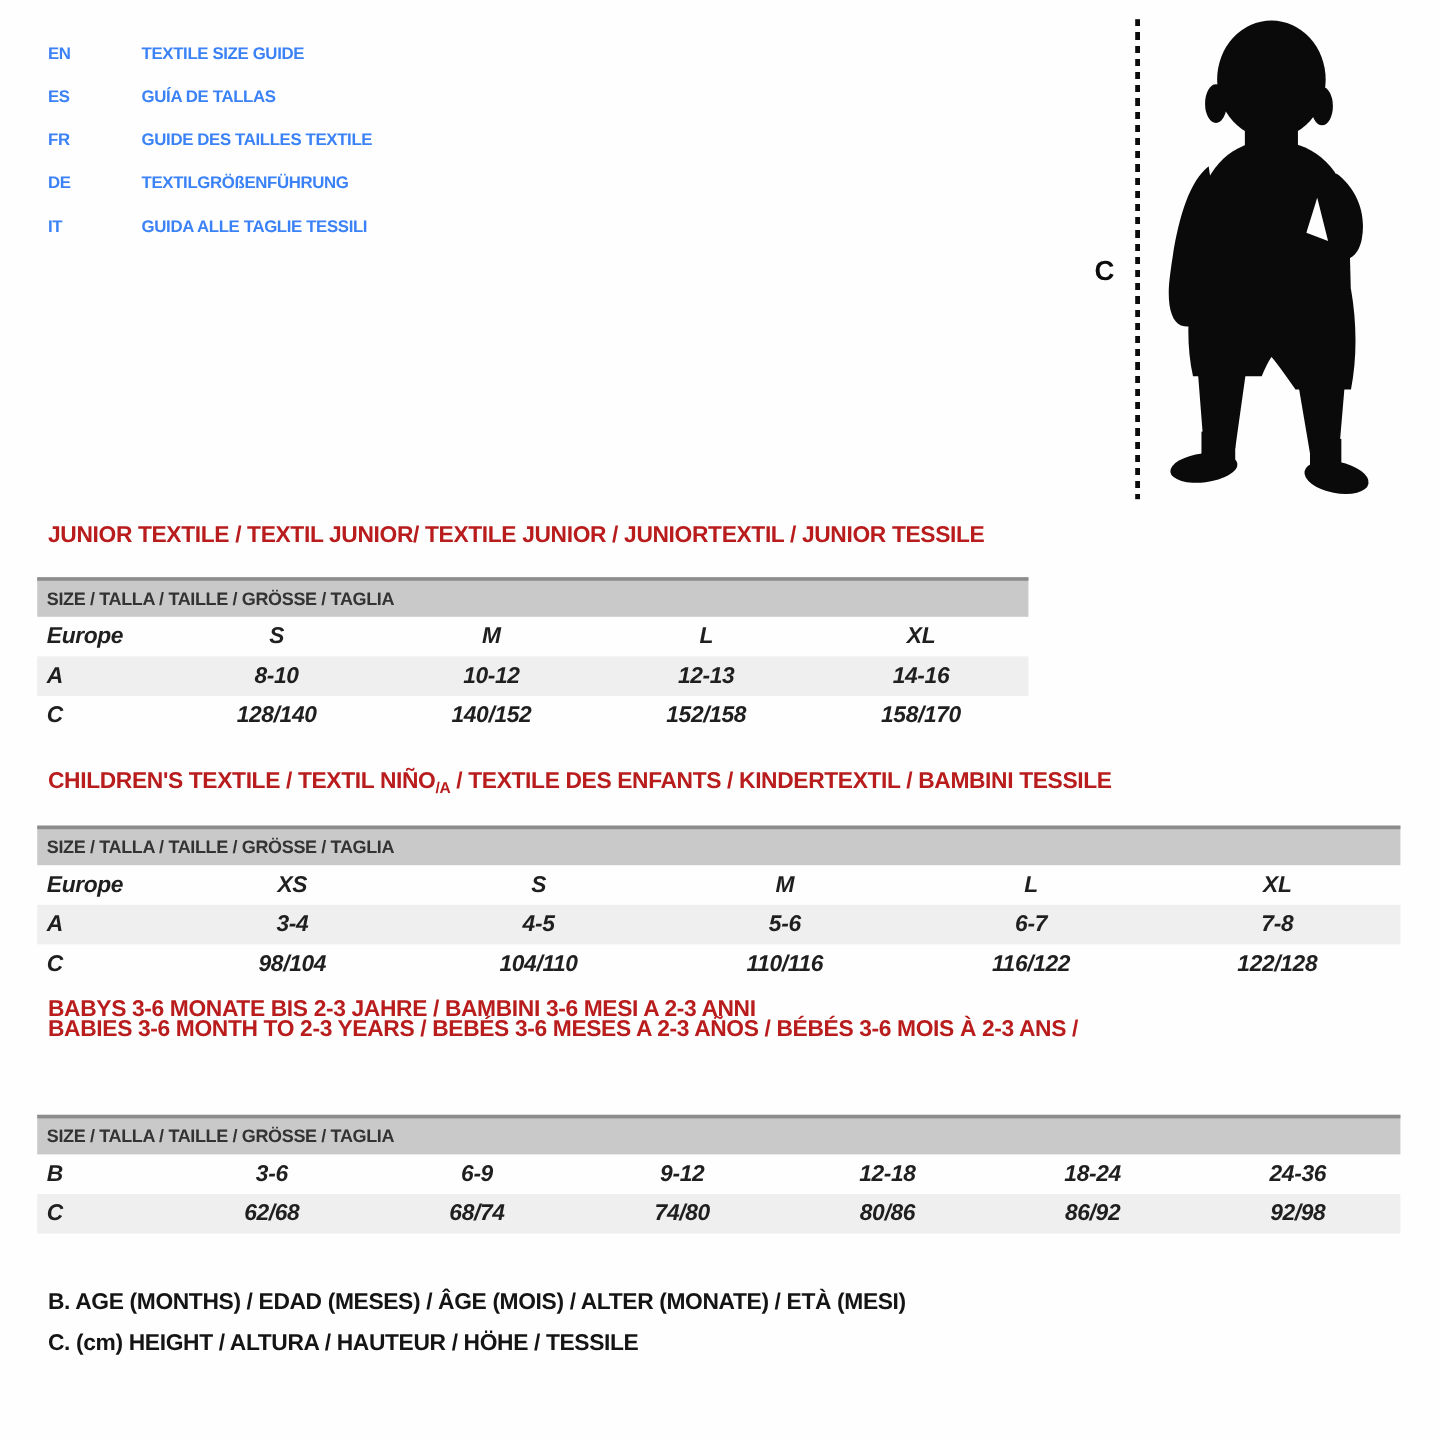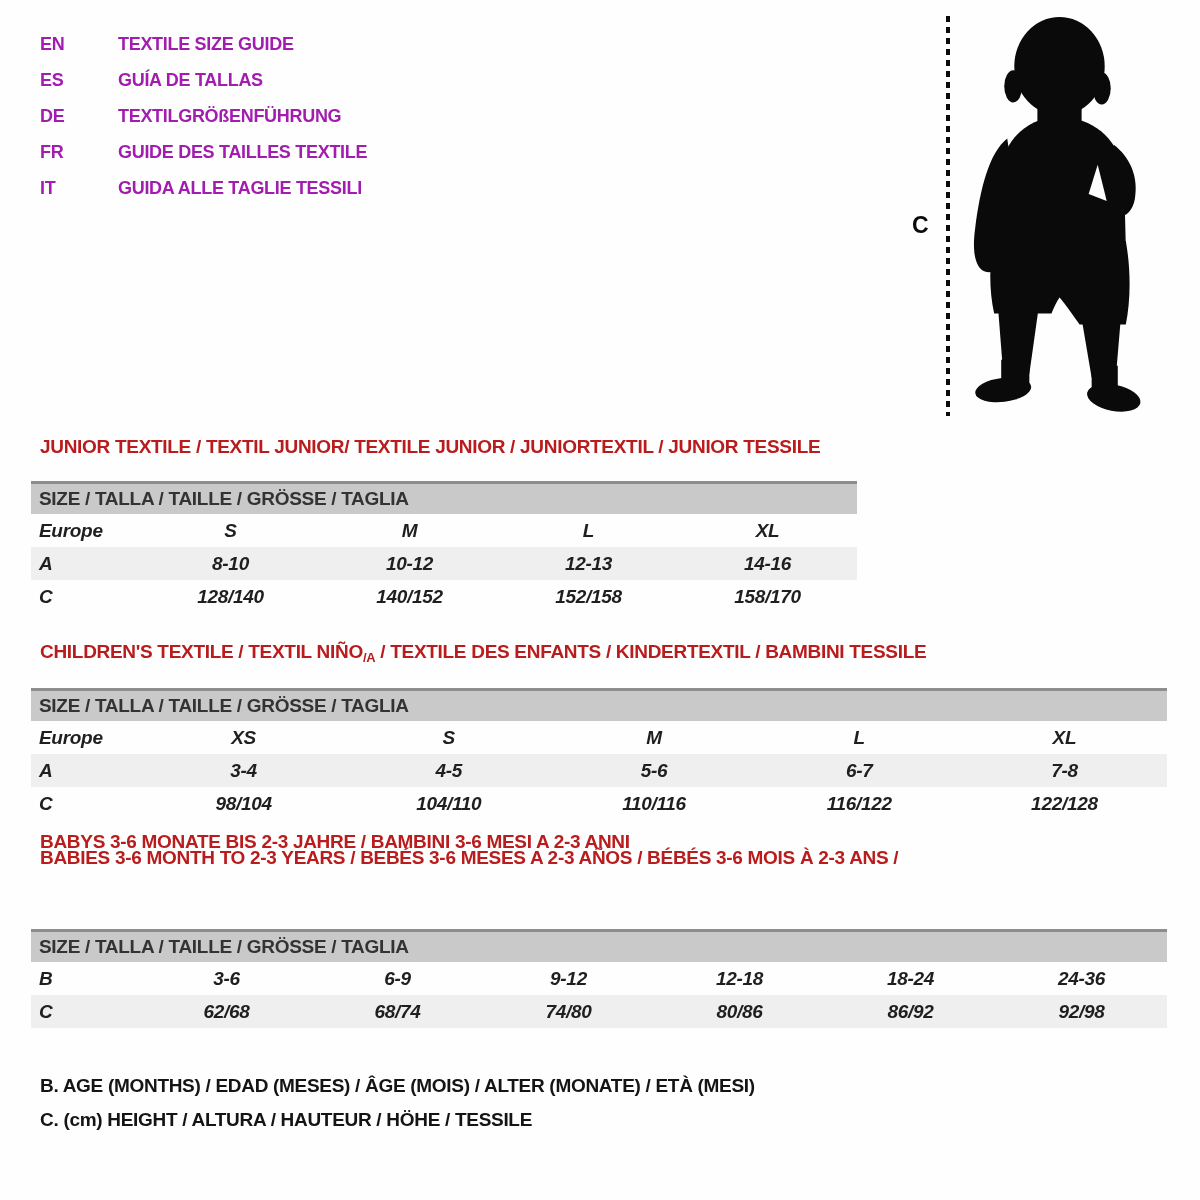--- a/index.html
+++ b/index.html
@@ -4,21 +4,21 @@
 <style>
   html,body{margin:0;padding:0;background:#ffffff;}
   #page{
     position:relative;width:1200px;height:1200px;background:#fefefe;
     font-family:"Liberation Sans","DejaVu Sans",sans-serif;
     color:#1a1a1a;overflow:hidden;
     -webkit-font-smoothing:antialiased;letter-spacing:-0.3px;
   }
   
   .lang-block{position:absolute;left:40px;top:26px;}
-  .lang-row{display:flex;height:36px;align-items:center;font-weight:bold;font-size:18px;color:#a21caf;}
+  .lang-row{display:flex;height:36px;align-items:center;font-weight:bold;font-size:14px;color:#3b82f6;}
   .lang-code{width:78px;}
   
   .measure-line{
     position:absolute;left:946px;top:16px;width:4px;height:400px;
     background:repeating-linear-gradient(to bottom,#0b0b0b 0 6px,transparent 6px 11px);
   }
   .measure-label{position:absolute;left:912px;top:212px;font-weight:bold;font-size:23px;color:#0b0b0b;}
   .silhouette{position:absolute;left:964px;top:14px;width:192px;height:406px;}
   
   .sec-title{position:absolute;left:40px;font-weight:bold;font-size:19px;color:#b91c1c;white-space:nowrap;}
@@ -28,21 +28,21 @@
   #babies-title-1{top:847px;}
   #babies-title-2{top:831px;}
   
   .size-table{position:absolute;left:31px;}
   #junior-table{top:481px;width:826px;}
   #children-table{top:688px;width:1136px;}
   #babies-table{top:929px;width:1136px;}
   .size-bar{
     height:30px;background:#c9c9c9;border-top:3px solid #8d8d8d;
     display:flex;align-items:center;padding-left:8px;
-    font-weight:bold;font-size:19px;color:#333333;
+    font-weight:bold;font-size:15px;color:#333333;
   }
   .trow{display:flex;height:33px;align-items:center;font-weight:bold;font-size:19px;color:#1f1f1f;font-style:italic;}
   .trow.shaded{background:#efefef;}
   .trow .lab{width:102px;padding-left:8px;flex:none;}
   .trow .cell{flex:1;text-align:center;}
   
   .footnotes{position:absolute;left:40px;top:1069px;}
   .footnote{height:34px;line-height:34px;font-weight:bold;font-size:19px;color:#141414;white-space:nowrap;}
 </style>
 </head>
@@ -53,26 +53,26 @@
   <div class="lang-block">
     <div class="lang-row">
       <span class="lang-code">EN</span>
       <span class="lang-label">TEXTILE SIZE GUIDE</span>
     </div>
     <div class="lang-row">
       <span class="lang-code">ES</span>
       <span class="lang-label">GUÍA DE TALLAS</span>
     </div>
     <div class="lang-row">
+      <span class="lang-code">FR</span>
+      <span class="lang-label">GUIDE DES TAILLES TEXTILE</span>
+    </div>
+    <div class="lang-row">
       <span class="lang-code">DE</span>
       <span class="lang-label">TEXTILGRÖßENFÜHRUNG</span>
-    </div>
-    <div class="lang-row">
-      <span class="lang-code">FR</span>
-      <span class="lang-label">GUIDE DES TAILLES TEXTILE</span>
     </div>
     <div class="lang-row">
       <span class="lang-code">IT</span>
       <span class="lang-label">GUIDA ALLE TAGLIE TESSILI</span>
     </div>
   </div>
 
   <div class="measure-line"></div>
   <div class="measure-label">C</div>
   <svg class="silhouette" viewBox="0 0 185 404" aria-hidden="true">

